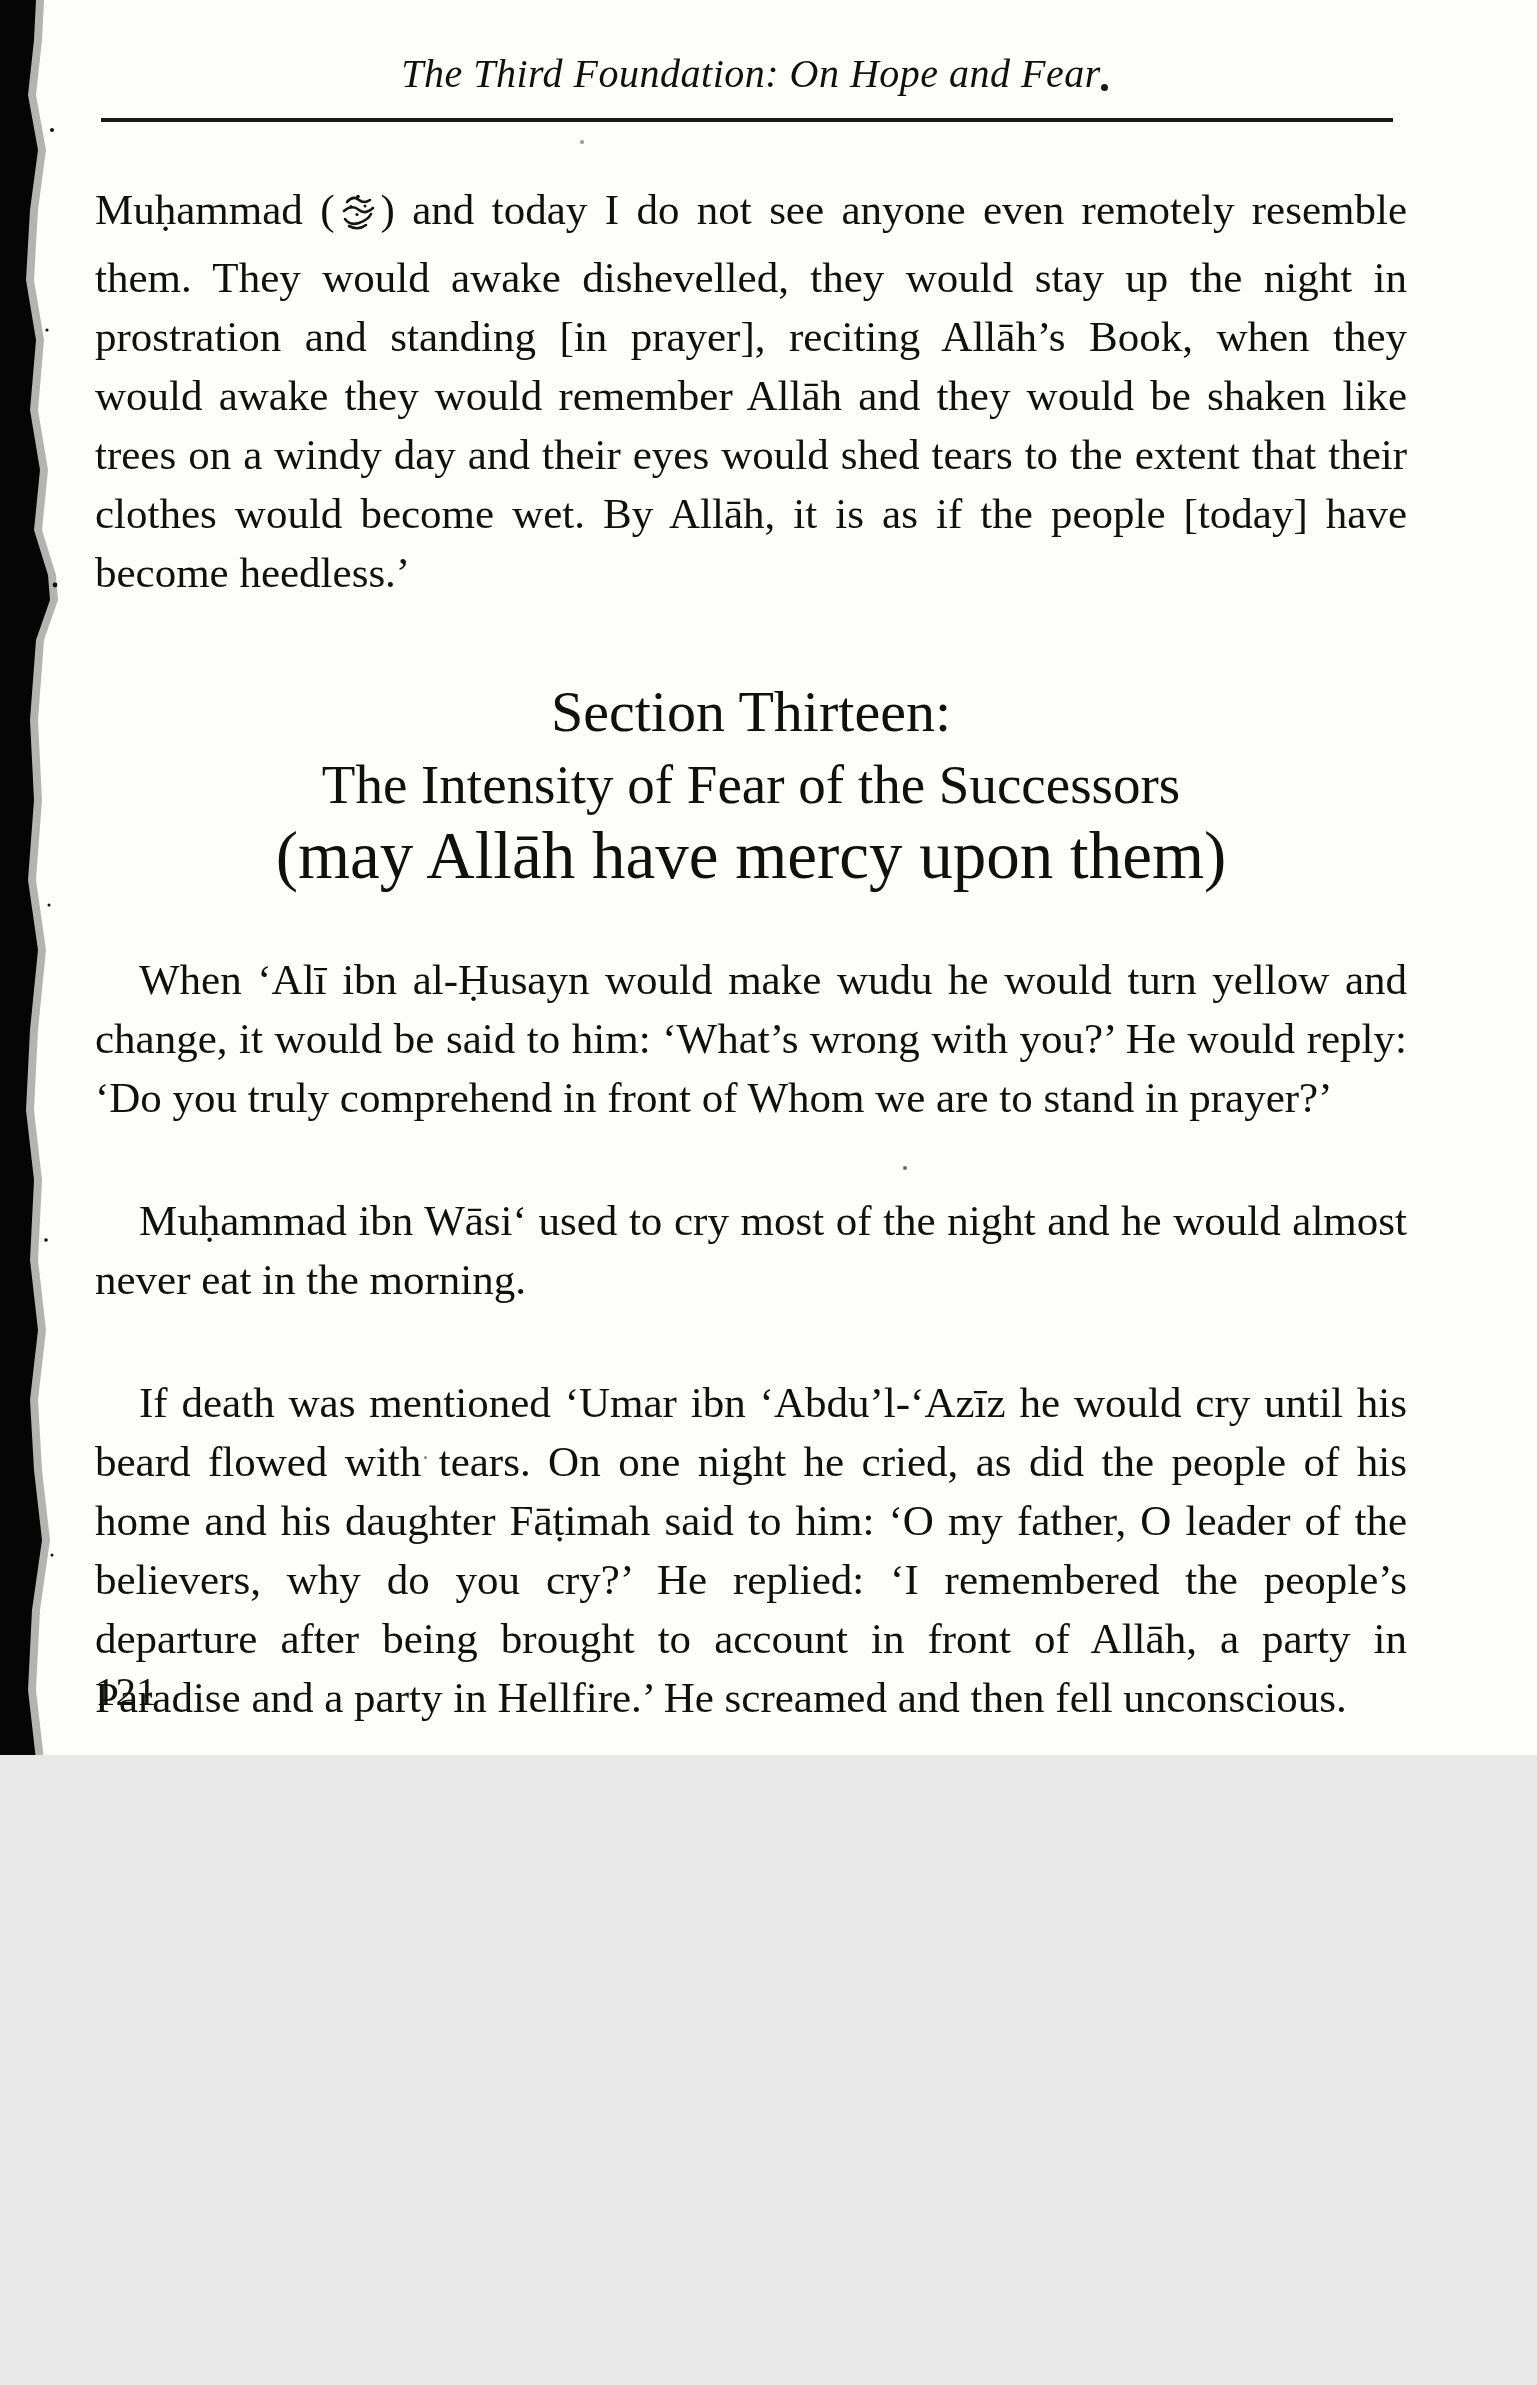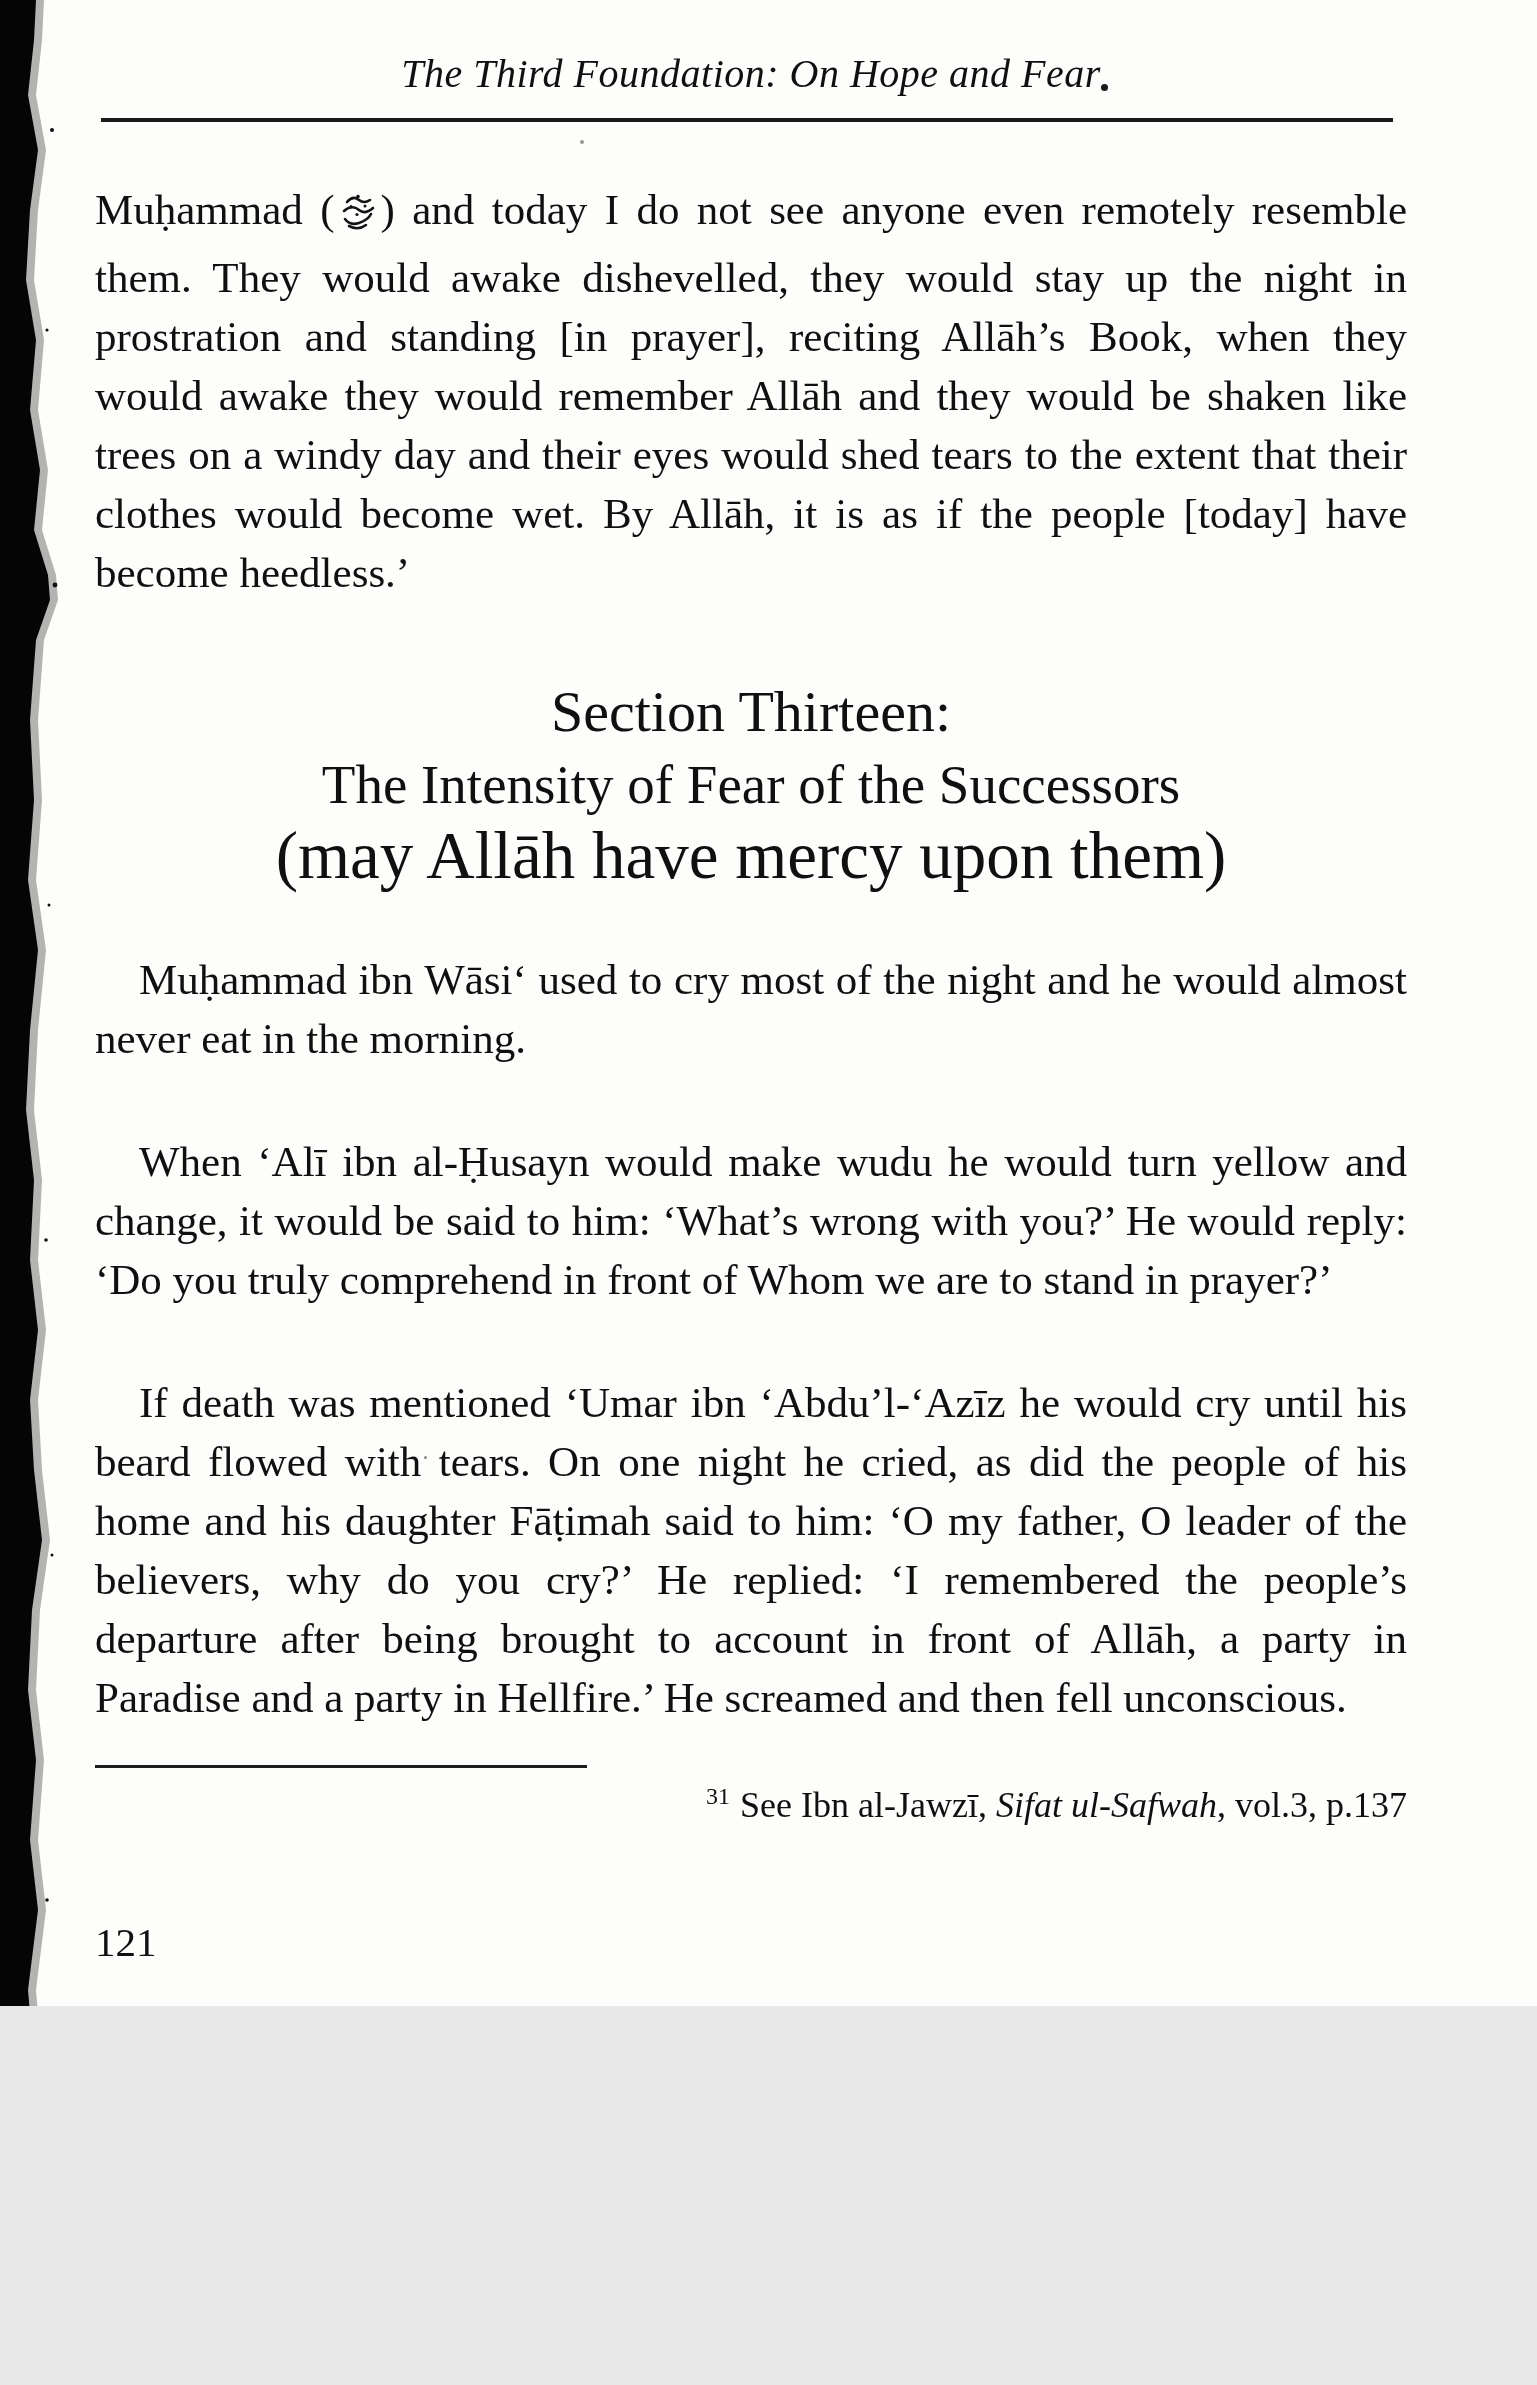--- a/index.html
+++ b/index.html
@@ -1,18 +1,18 @@
 <!DOCTYPE html>
 <html><head>
 <meta charset="utf-8">
 <style>
   html,body { margin:0; padding:0; background:#e8e8e8; }
   .page {
     position:relative;
-    width:1537px; height:2006px;
+    width:1537px; height:1755px;
     background:#fdfdfb;
     overflow:hidden;
     font-family:"Liberation Serif","DejaVu Serif",serif;
     color:#101010;
   }
   .binding { position:absolute; left:0; top:0; }
   .speck { position:absolute; border-radius:50%; background:#1a1a1a; }
   .speck.s1 { left:1101px; top:84px;  width:7px; height:7px; }
   .speck.s2 { left:903px;  top:1166px; width:4px; height:4px; opacity:.65; }
   .speck.s3 { left:424px,  }
@@ -109,23 +109,23 @@
             </g>
           </svg></span><span>) and today I do not see anyone even remotely resemble them. They would awake dishevelled, they would stay up the night in prostration and standing [in prayer], reciting Allāh’s Book, when they would awake they would remember Allāh and they would be shaken like trees on a windy day and their eyes would shed tears to the extent that their clothes would become wet. By Allāh, it is as if the people [today] have become heedless.’</span></p>
 
     <div class="section-heading">
       <div class="section-label">Section Thirteen:</div>
       <div class="section-title">The Intensity of Fear of the Successors</div>
       <div class="section-subtitle">(may Allāh have mercy upon them)</div>
     </div>
 
 
+    <p class="body-para indent">When ‘Alī ibn al-Ḥusayn would make wudu he would turn yellow and change, it would be said to him: ‘What’s wrong with you?’ He would reply: ‘Do you truly comprehend in front of Whom we are to stand in prayer?’</p>
+
     <p class="body-para indent">Muḥammad ibn Wāsi‘ used to cry most of the night and he would almost never eat in the morning.</p>
-
-    <p class="body-para indent">When ‘Alī ibn al-Ḥusayn would make wudu he would turn yellow and change, it would be said to him: ‘What’s wrong with you?’ He would reply: ‘Do you truly comprehend in front of Whom we are to stand in prayer?’</p>
 
     <p class="body-para indent">If death was mentioned ‘Umar ibn ‘Abdu’l-‘Azīz he would cry until his beard flowed with tears. On one night he cried, as did the people of his home and his daughter Fāṭimah said to him: ‘O my father, O leader of the believers, why do you cry?’ He replied: ‘I remembered the people’s departure after being brought to account in front of Allāh, a party in Paradise and a party in Hellfire.’ He screamed and then fell unconscious.</p>
 
     <div class="footnote-rule"></div>
 
     <p class="footnote"><sup class="fn-marker">31</sup><span>See Ibn al-Jawzī, </span><i class="fn-title">Sifat ul-Safwah</i><span>, vol.3, p.137</span></p>
 
   </div>
 
   <div class="page-number">121</div>

